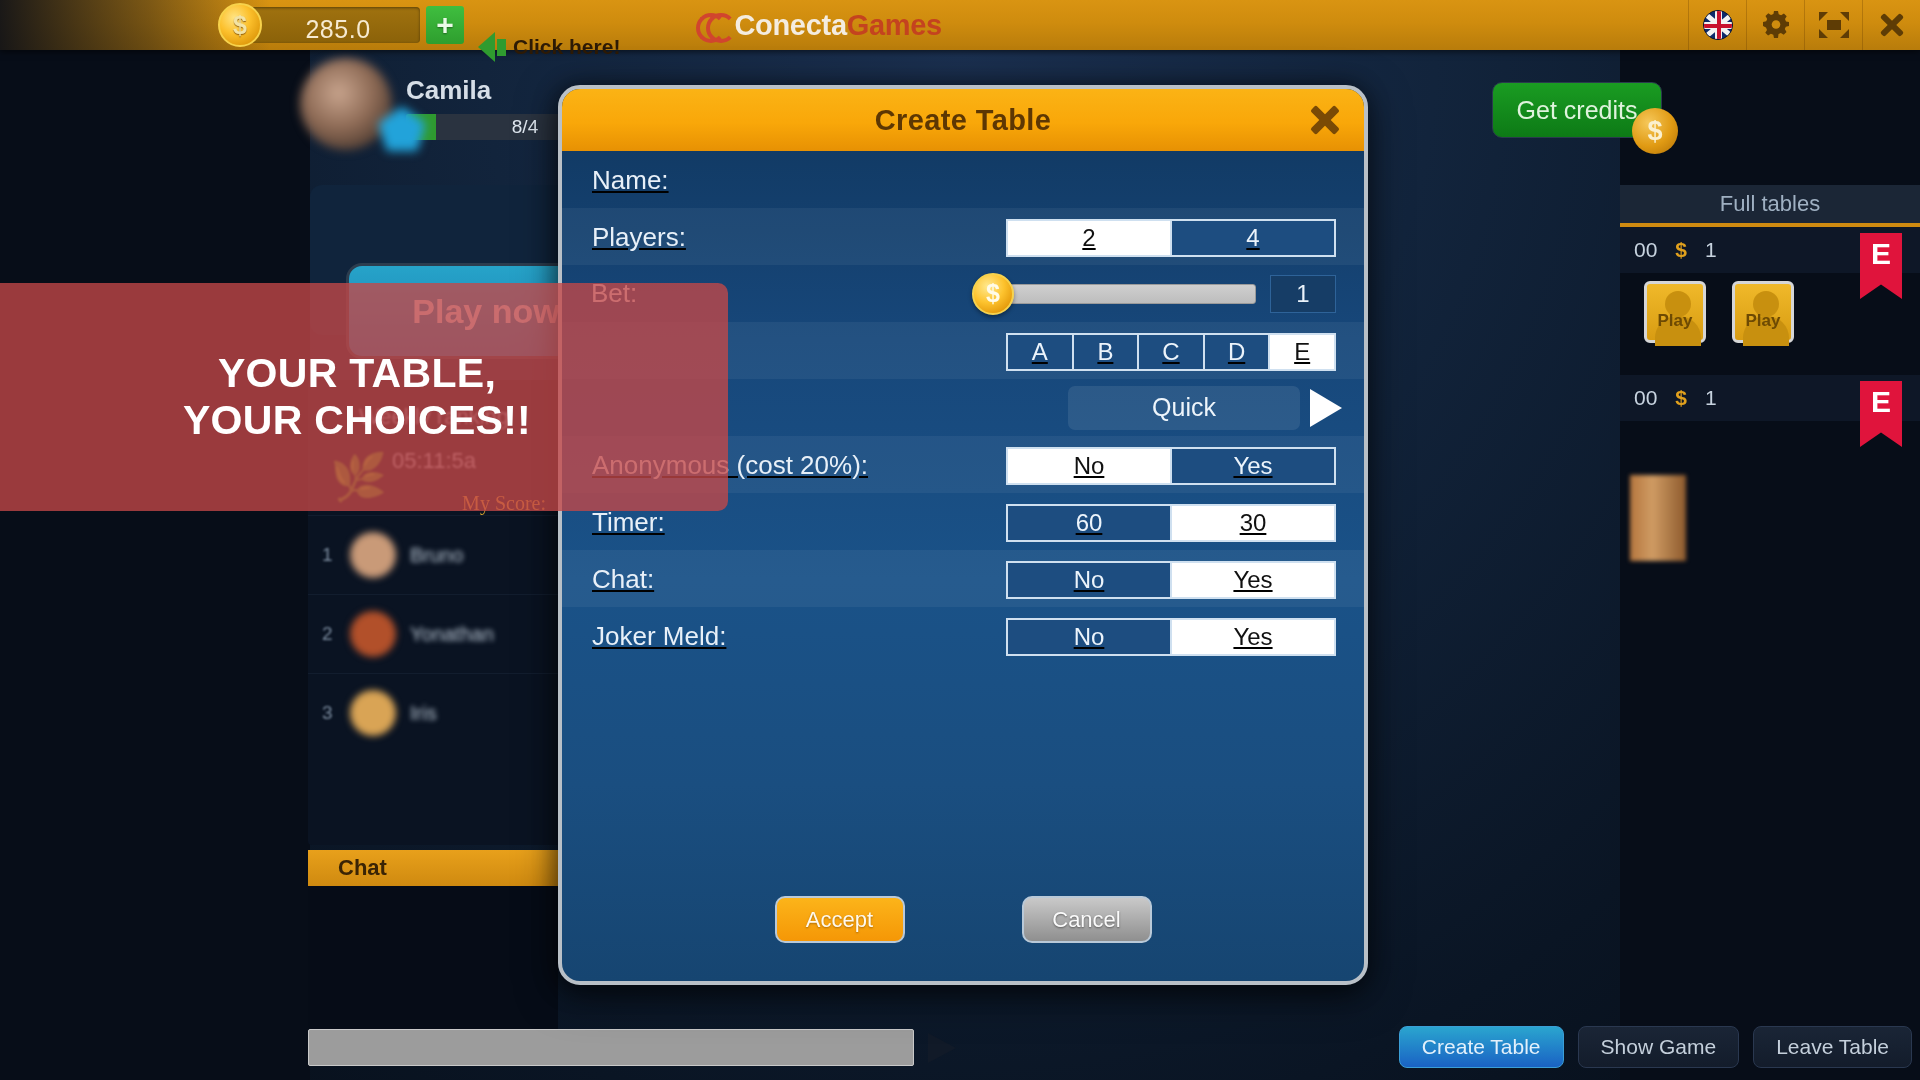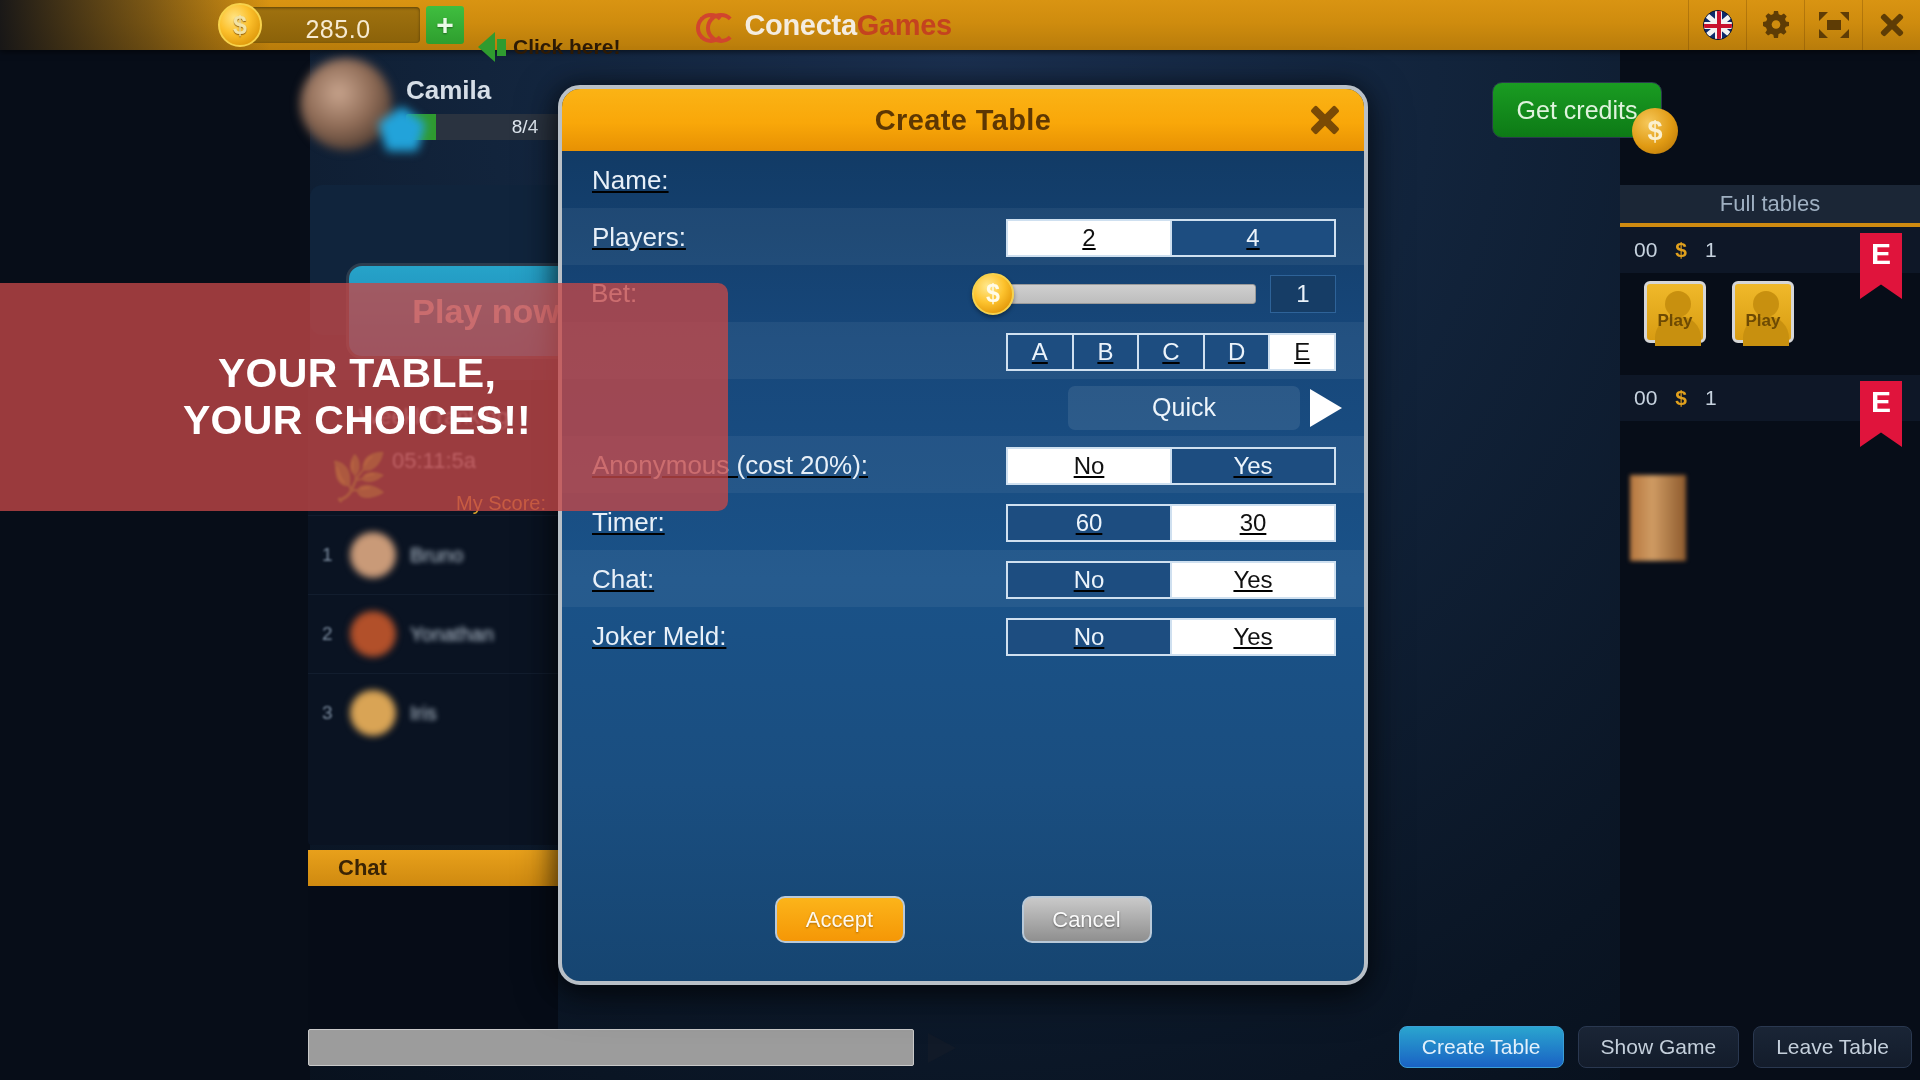--- a/index.html
+++ b/index.html
@@ -45,21 +45,21 @@
     display: flex; align-items: center; justify-content: center;
     text-shadow: 0 1px 2px rgba(0,0,0,.4);
   }
   .click-here { display: flex; align-items: center; margin-left: 14px; gap: 3px; margin-top: 44px; }
   .arrow-left {
     width: 0; height: 0; border-top: 15px solid transparent; border-bottom: 15px solid transparent;
     border-right: 17px solid #2f9b2f; flex: none;
   }
   .arrow-stub { width: 9px; height: 17px; background: #2f9b2f; margin-left: -1px; }
   .click-here-text { color: #2d1a05; font-size: 21px; font-weight: bold; margin-left: 4px; }
-  .brand { display: flex; align-items: center; margin-left: 76px; gap: 14px; }
+  .brand { display: flex; align-items: center; margin-left: 76px; gap: 4px; }
   .brand-logo {
     width: 34px; height: 30px; position: relative; flex: none;
   }
   .brand-logo::before, .brand-logo::after {
     content: ""; position: absolute; top: 3px; width: 22px; height: 22px;
     border: 4px solid #d1452e; border-radius: 50%; border-right-color: transparent;
   }
   .brand-logo::before { left: 0; }
   .brand-logo::after { left: 10px; }
   .brand-text { font-size: 29px; font-weight: bold; letter-spacing: -.3px; }
@@ -127,21 +127,21 @@
     border-radius: 16px; border: 3px solid #2c3d4f;
     display: flex; align-items: center; justify-content: center;
     color: #dfeef7; font-size: 34px; font-weight: bold; filter: blur(.4px);
   }
   .rank-panel {
     position: absolute; left: 308px; top: 330px; width: 252px; height: 465px;
     background: #0a1322; border-radius: 4px;
   }
   .rank-title { text-align: center; color: #93a5b8; font-size: 22px; padding-top: 24px; filter: blur(1.2px); }
   .rank-timer { text-align: center; color: #a6b6c6; font-size: 22px; padding-top: 18px; filter: blur(1.2px); }
-  .myscore { text-align: right; padding-right: 14px; color: #d4a12c; font-size: 20px; padding-top: 18px; filter: blur(.5px); }
+  .myscore { text-align: right; padding-right: 14px; color: #d4a12c; font-size: 20px; padding-top: 18px; filter: blur(.5px); font-family: Liberation Serif, serif; }
   .laurel { position: absolute; left: 22px; top: 70px; font-size: 46px; color: #d79a19; filter: blur(.8px); }
   .rank-row { display: flex; align-items: center; gap: 14px; padding: 16px 0 16px 14px; border-top: 1px solid #121d2e; }
   .rank-num { color: #7b8b9e; font-size: 19px; width: 14px; filter: blur(1px); }
   .rank-face { width: 46px; height: 46px; border-radius: 50%; filter: blur(3.5px); }
   .rank-name { color: #b9c6d3; font-size: 20px; filter: blur(2.6px); }
 
   .chat-tab {
     position: absolute; left: 308px; top: 800px; width: 250px; height: 36px;
     background: linear-gradient(180deg, #e8a01b 0%, #cf8a10 100%);
     display: flex; align-items: center; padding-left: 30px;

